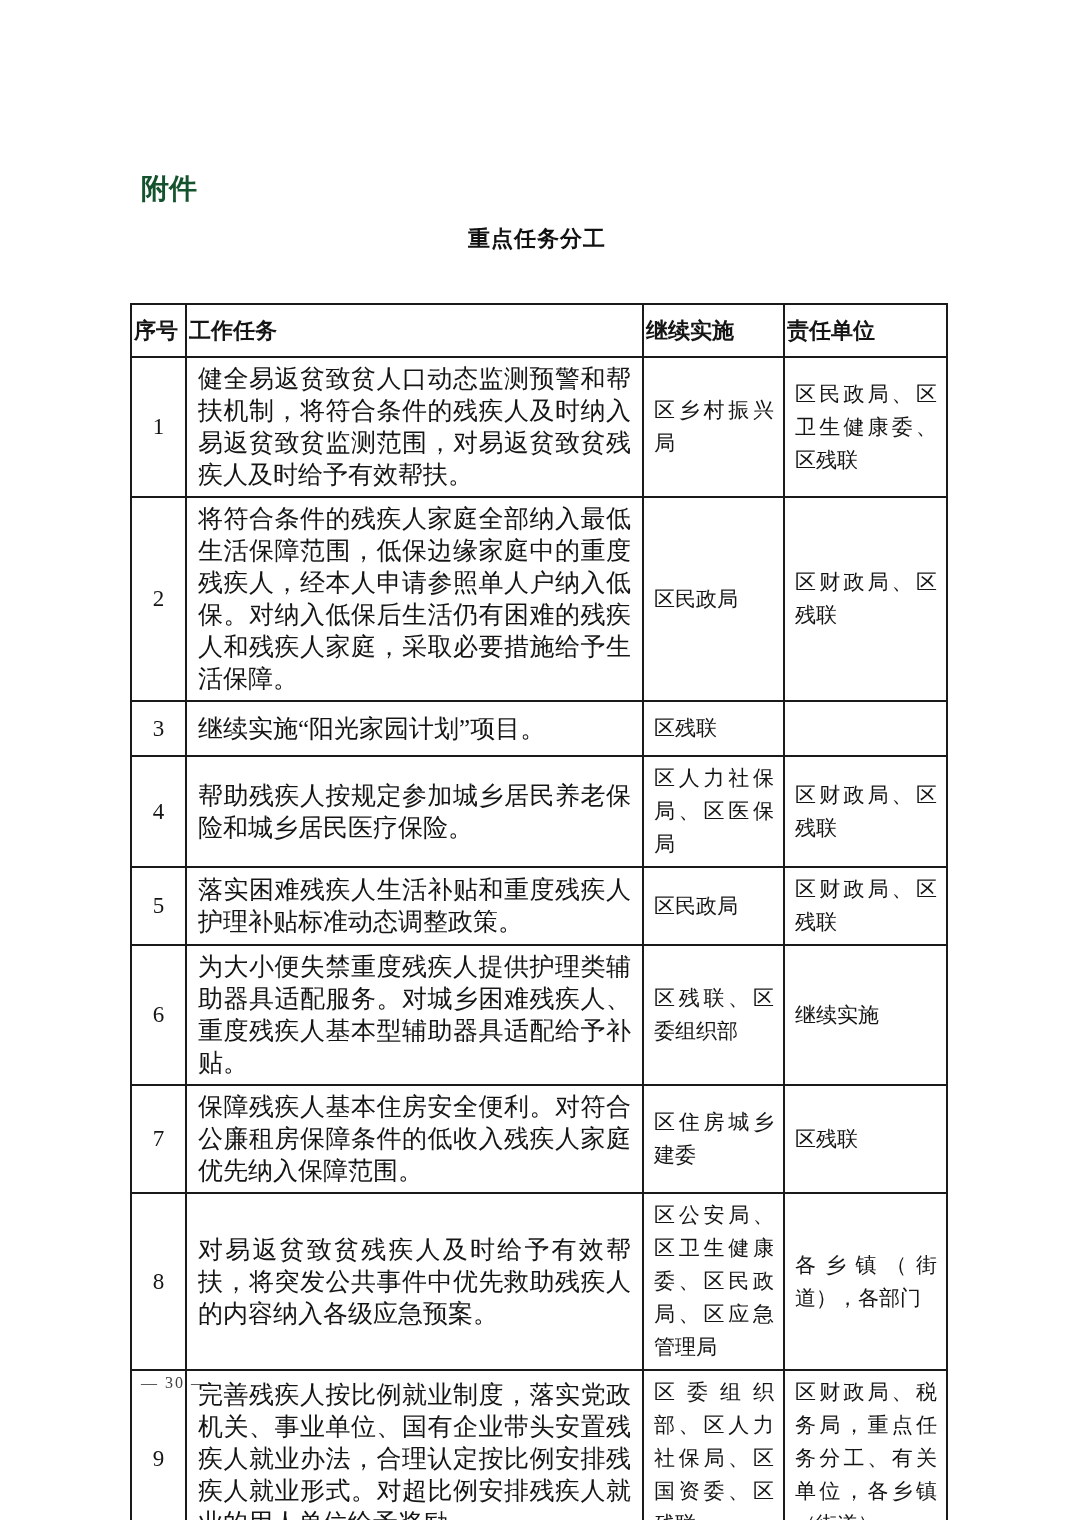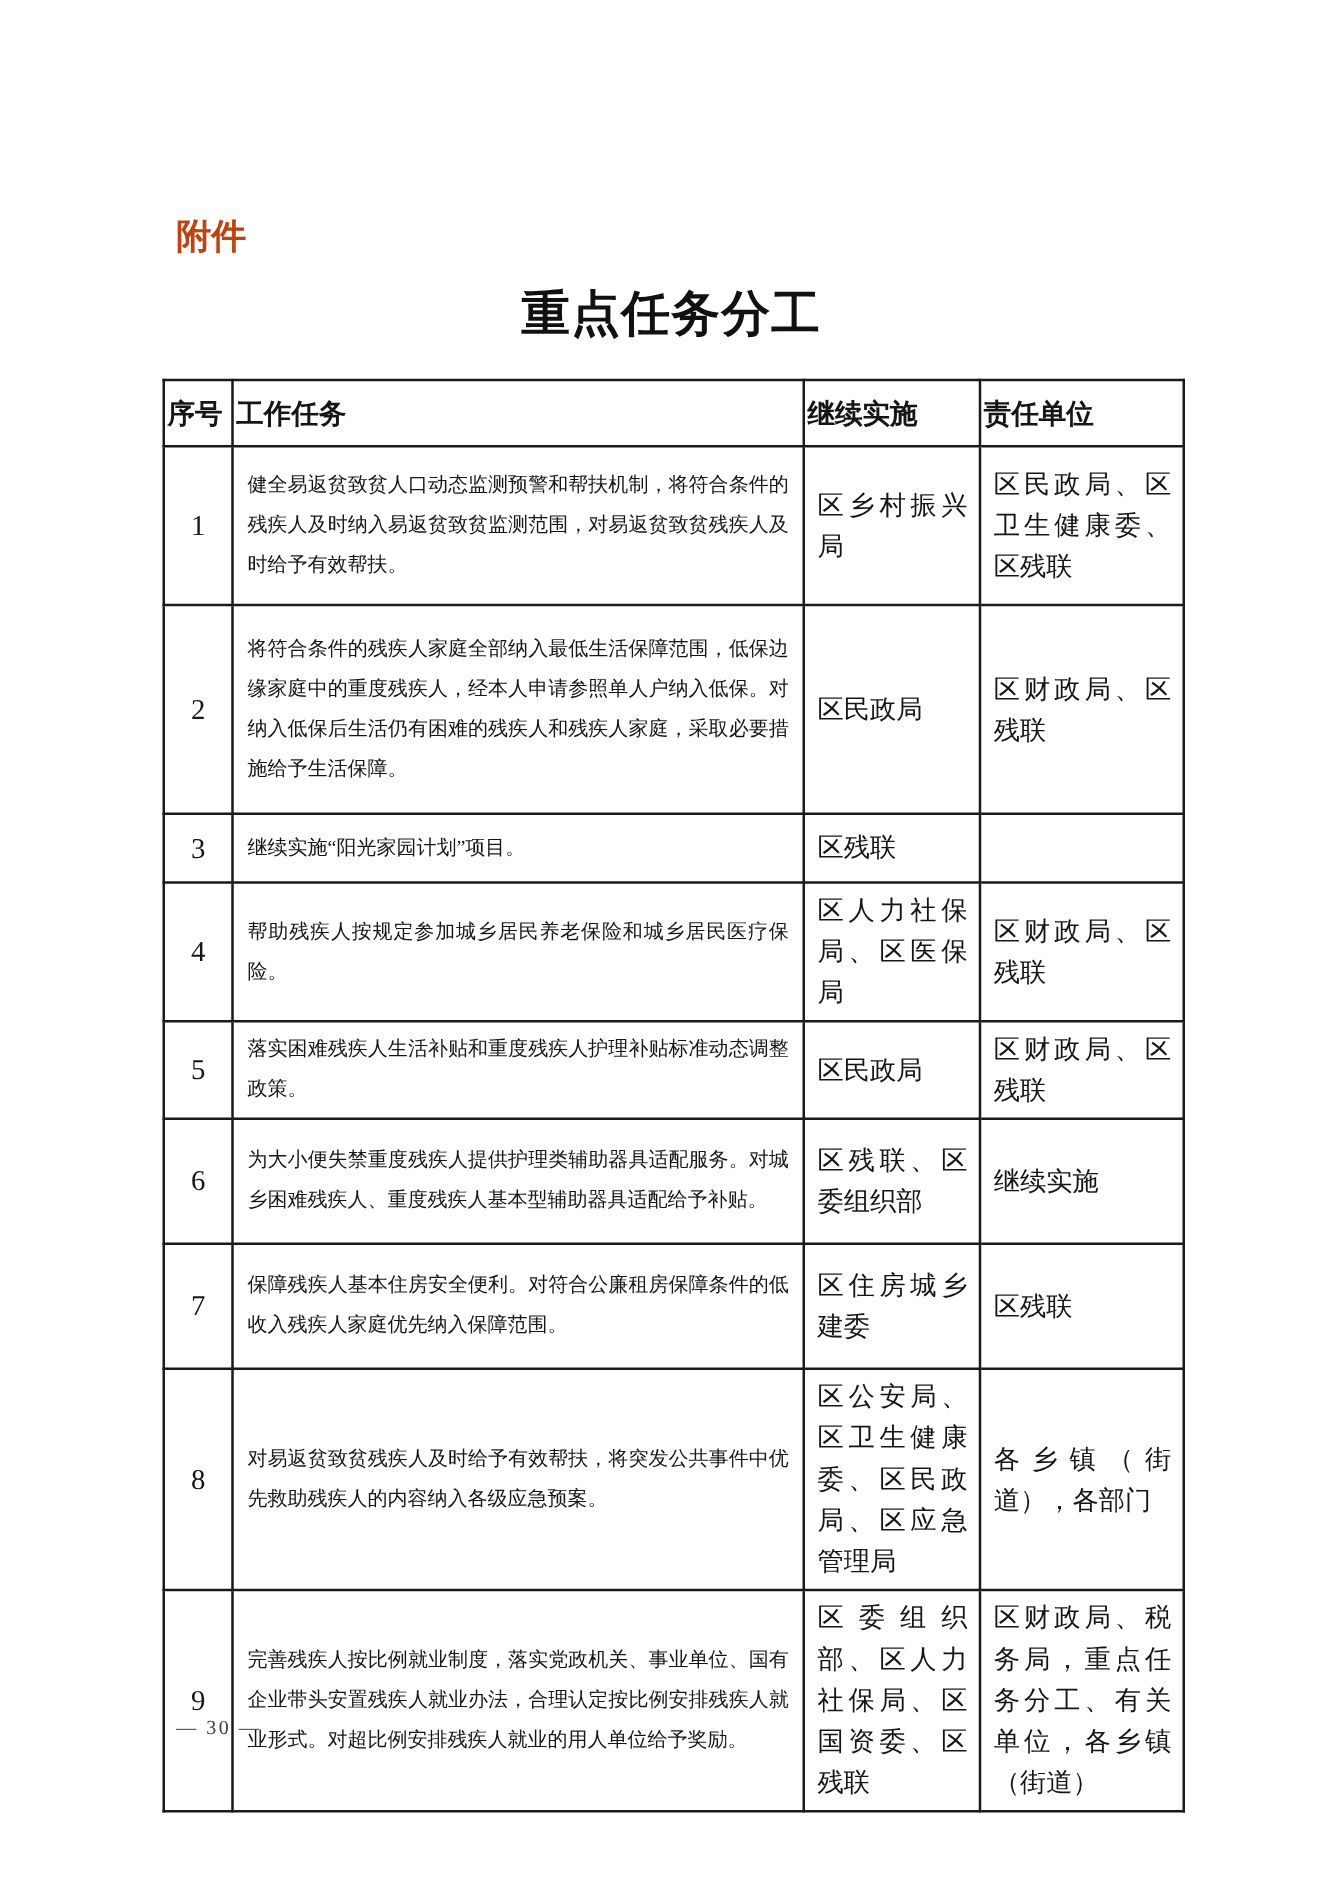--- a/index.html
+++ b/index.html
@@ -15,31 +15,31 @@
     background: #ffffff;
     overflow: hidden;
   }
   .attachment {
     position: absolute;
     left: 141px;
     top: 170px;
     font-family: "Liberation Sans", "DejaVu Sans", sans-serif;
     font-weight: 700;
     font-size: 28px;
-    color: #c2410c;
+    color: #14532d;
   }
   .doc-title {
     position: absolute;
     left: 0;
     right: 0;
     top: 224px;
     text-align: center;
     font-family: "Liberation Sans", "DejaVu Sans", sans-serif;
     font-weight: 700;
-    font-size: 39px;
+    font-size: 22px;
     letter-spacing: 1px;
     color: #111;
   }
   table.task-table {
     position: absolute;
     left: 130px;
     top: 303px;
     width: 816px;
     border-collapse: collapse;
     table-layout: fixed;
@@ -60,21 +60,21 @@
     text-align: left;
     height: 53px;
     padding: 2px;
   }
   td.no-cell {
     text-align: center;
     font-size: 23px;
     font-family: "Liberation Serif", "DejaVu Serif", serif;
   }
   td.task-cell {
-    font-size: 16px;
+    font-size: 25px;
     line-height: 32px;
     text-align: justify;
     padding: 5px 11px 5px 11px;
   }
   td.unit-cell {
     font-size: 21px;
     line-height: 33px;
     text-align: justify;
     padding: 5px 9px 5px 10px;
   }

